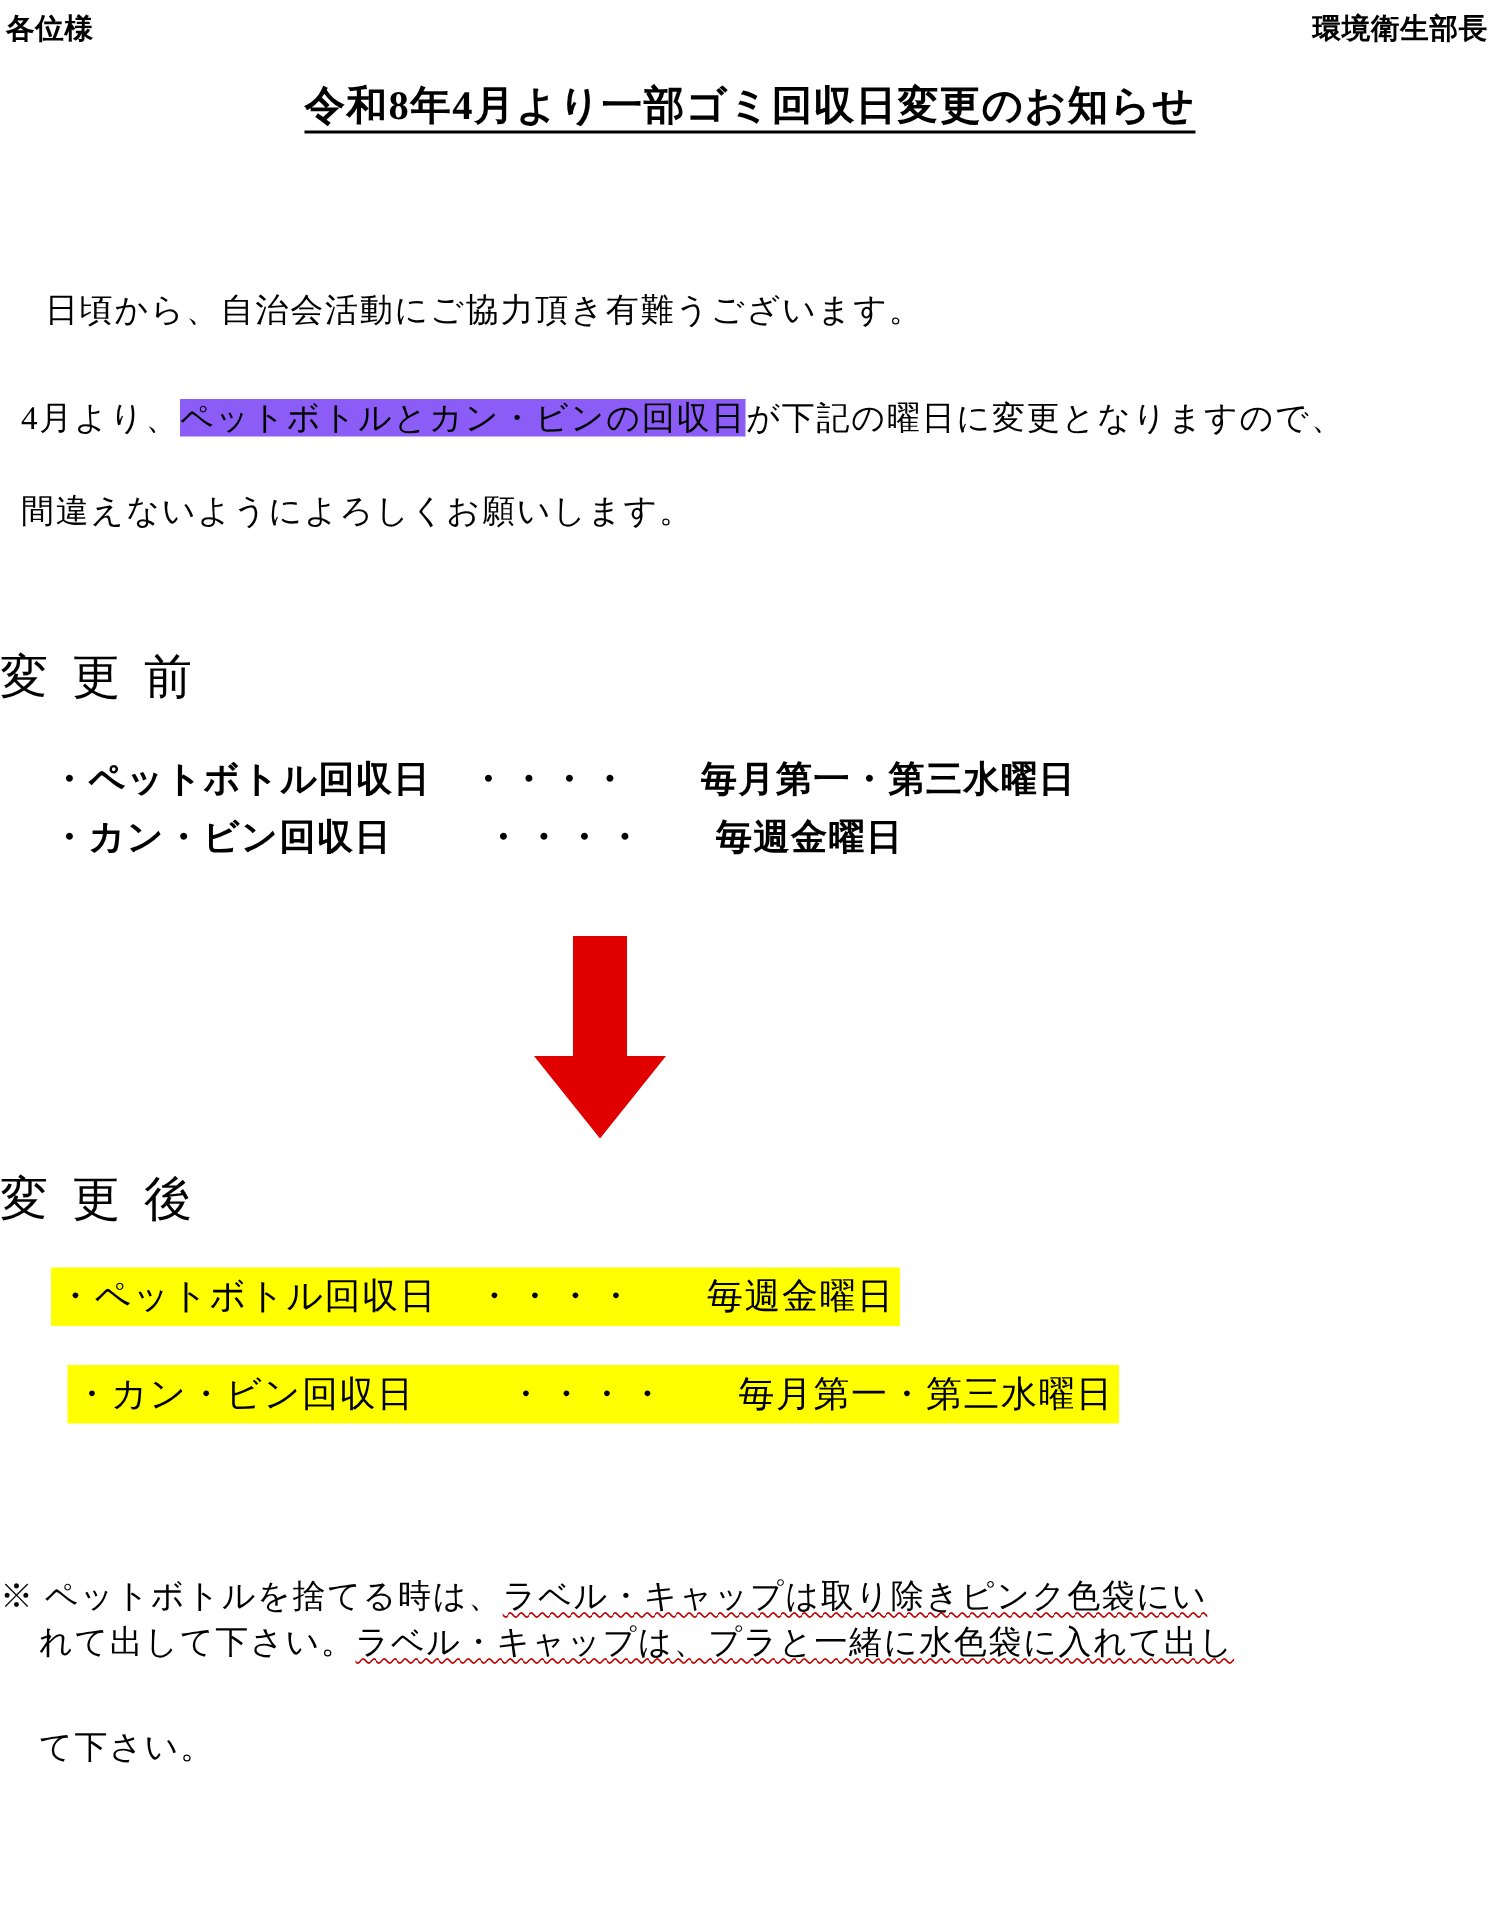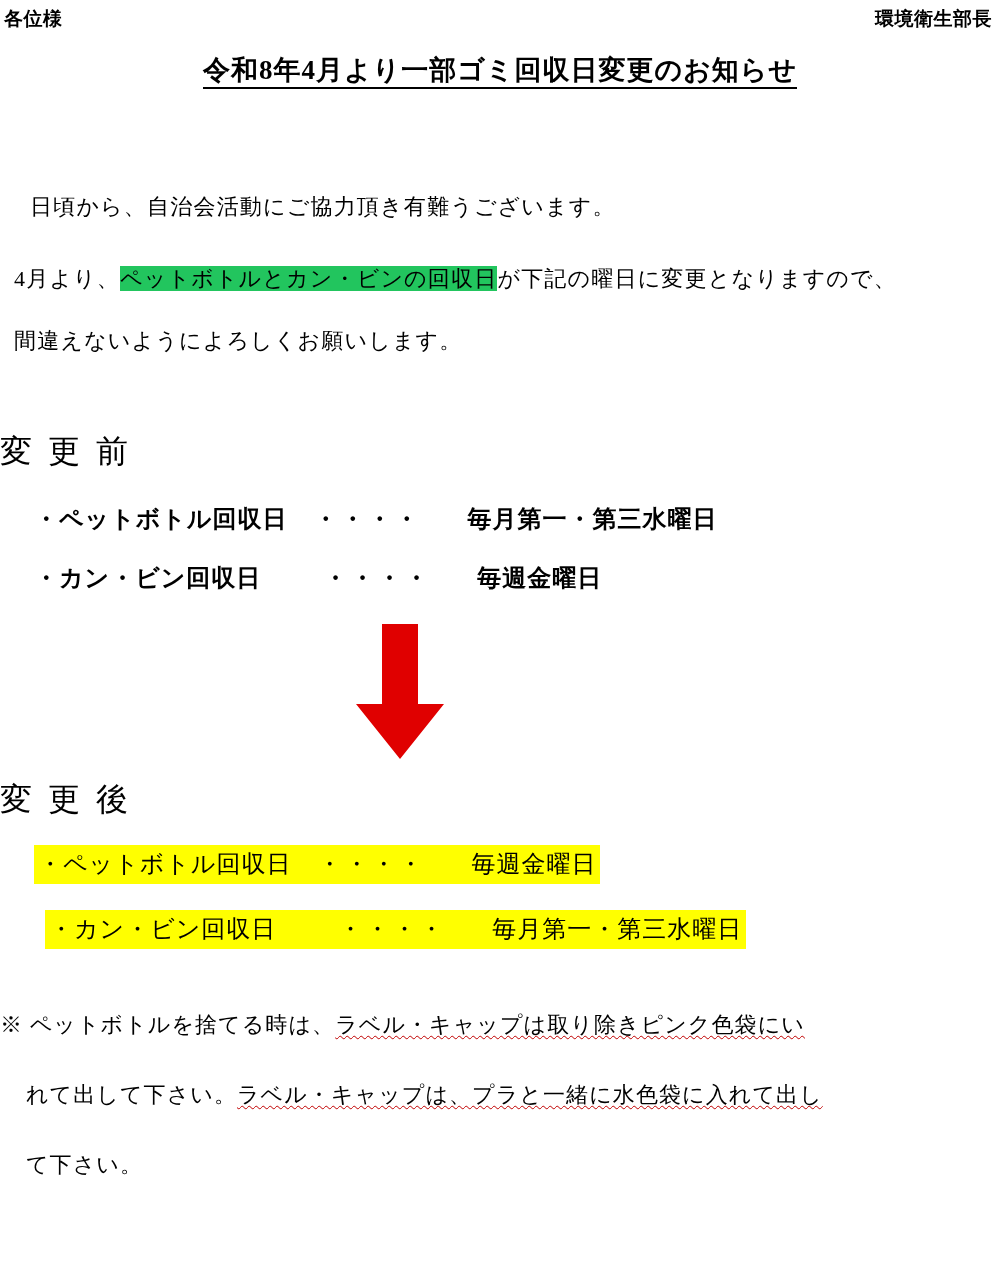--- a/index.html
+++ b/index.html
@@ -60,21 +60,21 @@
     font-size: 22px;
     letter-spacing: 1.2px;
     line-height: 1.2;
     white-space: nowrap;
   }
   .p1 { top: 194px; left: 30px; }
   .p2 { top: 266px; left: 14px; }
   .p3 { top: 328px; left: 14px; text-align: center; }
 
   .hl {
-    background: #22c55e;
+    background: #8b5cf6;
   }
 
   
   .section-head {
     position: absolute;
     font-size: 32px;
     letter-spacing: 4px;
     font-weight: normal;
     white-space: nowrap;
   }
@@ -83,21 +83,21 @@
 
   
   .line {
     position: absolute;
     font-size: 24px;
     letter-spacing: 1px;
     white-space: nowrap;
     font-weight: bold;
   }
   .b1 { top: 503px; left: 34px; }
-  .b2 { top: 562px; left: 34px; }
+  .b2 { top: 542px; left: 34px; }
 
   .line-hl {
     position: absolute;
     font-size: 24px;
     letter-spacing: 1px;
     white-space: nowrap;
     background: #ffff00;
     padding: 3px 4px 4px 4px;
   }
   .a1 { top: 845px; left: 34px; text-align: center; }
@@ -117,21 +117,21 @@
     height: 136px;
   }
 
   
   .note {
     position: absolute;
     font-size: 22px;
     letter-spacing: 1.1px;
     white-space: nowrap;
   }
-  .n1 { top: 1010px; left: 0px; }
+  .n1 { top: 1049px; left: 0px; }
   .n2 { top: 1080px; left: 26px; }
   .n3 { top: 1150px; left: 26px; }
 
   .sq-underline {
     text-decoration: underline;
     text-decoration-color: #c00000;
     text-decoration-style: wavy;
     text-decoration-thickness: 1px;
     text-underline-offset: 3px;
   }

